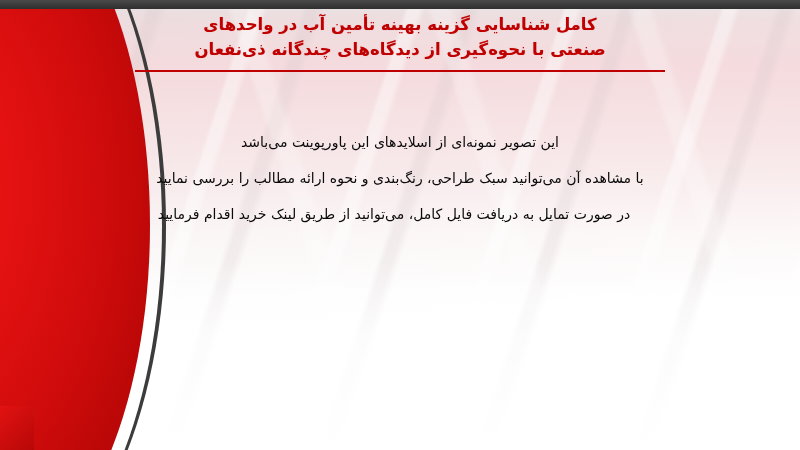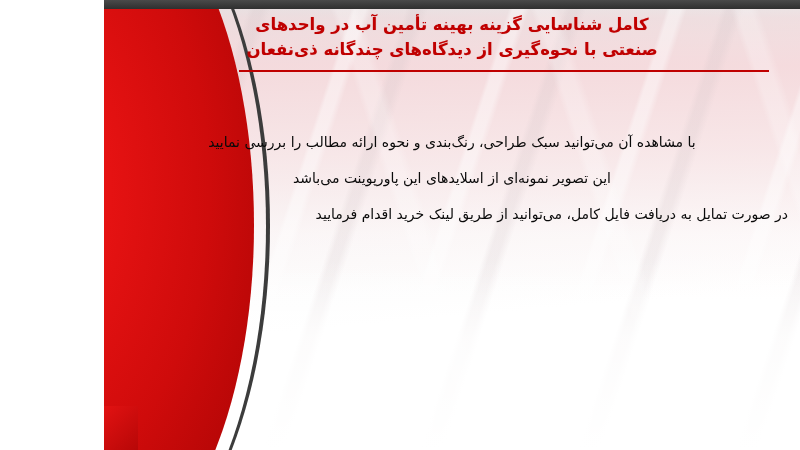--- a/index.html
+++ b/index.html
@@ -7,21 +7,21 @@
     margin: 0;
     padding: 0;
     background: #ffffff;
   }
   body {
     font-family: "DejaVu Sans", "Liberation Sans", sans-serif;
   }
 
   .slide {
     position: relative;
-    width: 696px;
+    width: 800px;
     height: 450px;
     overflow: hidden;
     background: #ffffff;
   }
 
   
 
   
   .bg-base {
     position: absolute;
@@ -183,21 +183,21 @@
     text-align: center;
   }
   .body-line {
     color: #0a0a0a;
     font-size: 14px;
     line-height: 36px;
     white-space: nowrap;
   }
   .body-line.l1 { padding-right: 0px; }
   .body-line.l2 { padding-right: 0px; }
-  .body-line.l3 { padding-right: 12px; text-align: right; }
+  .body-line.l3 { padding-right: 12px; }
 </style>
 </head>
 <body>
 
 <div class="slide">
 
   <div class="bg-base"></div>
   <div class="bg-pink"></div>
   <div class="bg-streaks"></div>
   <div class="bg-streaks2"></div>
@@ -209,18 +209,18 @@
 
   <div class="top-bar"></div>
 
   <div class="title-block">
     <div class="title-line">کامل شناسایی گزینه بهینه تأمین آب در واحدهای</div>
     <div class="title-line">صنعتی با نحوه‌گیری از دیدگاه‌های چندگانه ذی‌نفعان</div>
   </div>
   <div class="title-rule"></div>
 
   <div class="body-block">
+    <div class="body-line l1">این تصویر نمونه‌ای از اسلایدهای این پاورپوینت می‌باشد</div>
     <div class="body-line l2">با مشاهده آن می‌توانید سبک طراحی، رنگ‌بندی و نحوه ارائه مطالب را بررسی نمایید</div>
-    <div class="body-line l1">این تصویر نمونه‌ای از اسلایدهای این پاورپوینت می‌باشد</div>
     <div class="body-line l3">در صورت تمایل به دریافت فایل کامل، می‌توانید از طریق لینک خرید اقدام فرمایید</div>
   </div>
 
 </div>
 
 </body></html>

